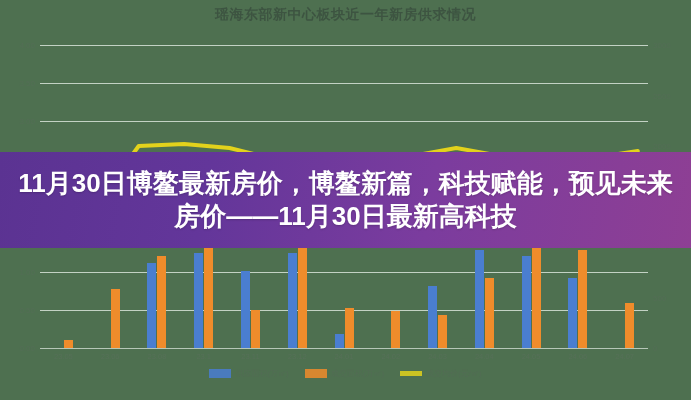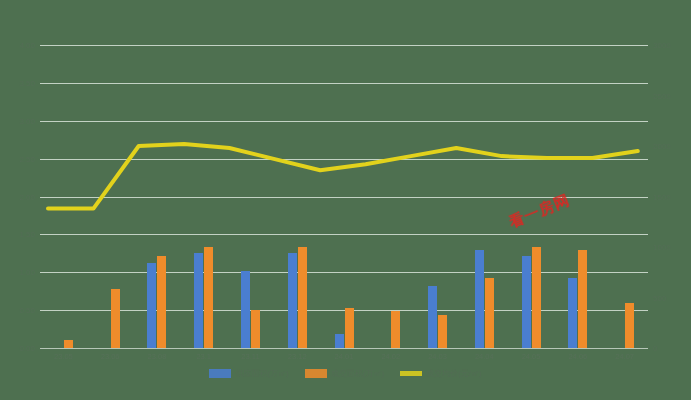--- a/index.html
+++ b/index.html
@@ -157,20 +157,21 @@
     text-shadow: 0 1px 2px rgba(0,0,0,0.18);
   }
 </style>
 </head>
 <body>
 
 <div id="root">
 
   <div id="chart-layer">
 
+    <div id="chart-title">瑶海东部新中心板块近一年新房供求情况</div>
 
     <div id="plot">
 
       <div id="grid-holder">
           <div class="gridline" style="top: 0px;"></div>
           <div class="gridline" style="top: 37.875px;"></div>
           <div class="gridline" style="top: 75.75px;"></div>
           <div class="gridline" style="top: 113.625px;"></div>
           <div class="gridline" style="top: 151.5px;"></div>
           <div class="gridline" style="top: 189.375px;"></div>
@@ -253,14 +254,17 @@
         <span class="swatch orange"></span>
         <span>成交面积(万㎡)</span>
       </div>
       <div class="legend-item">
         <span class="swatch yellow"></span>
         <span>成交均价(元/㎡)</span>
       </div>
     </div>
   </div>
 
+  <div id="banner">
+    <div id="banner-text">11月30日博鳌最新房价，博鳌新篇，科技赋能，预见未来房价——11月30日最新高科技</div>
+  </div>
 
 </div>
 
 </body></html>

